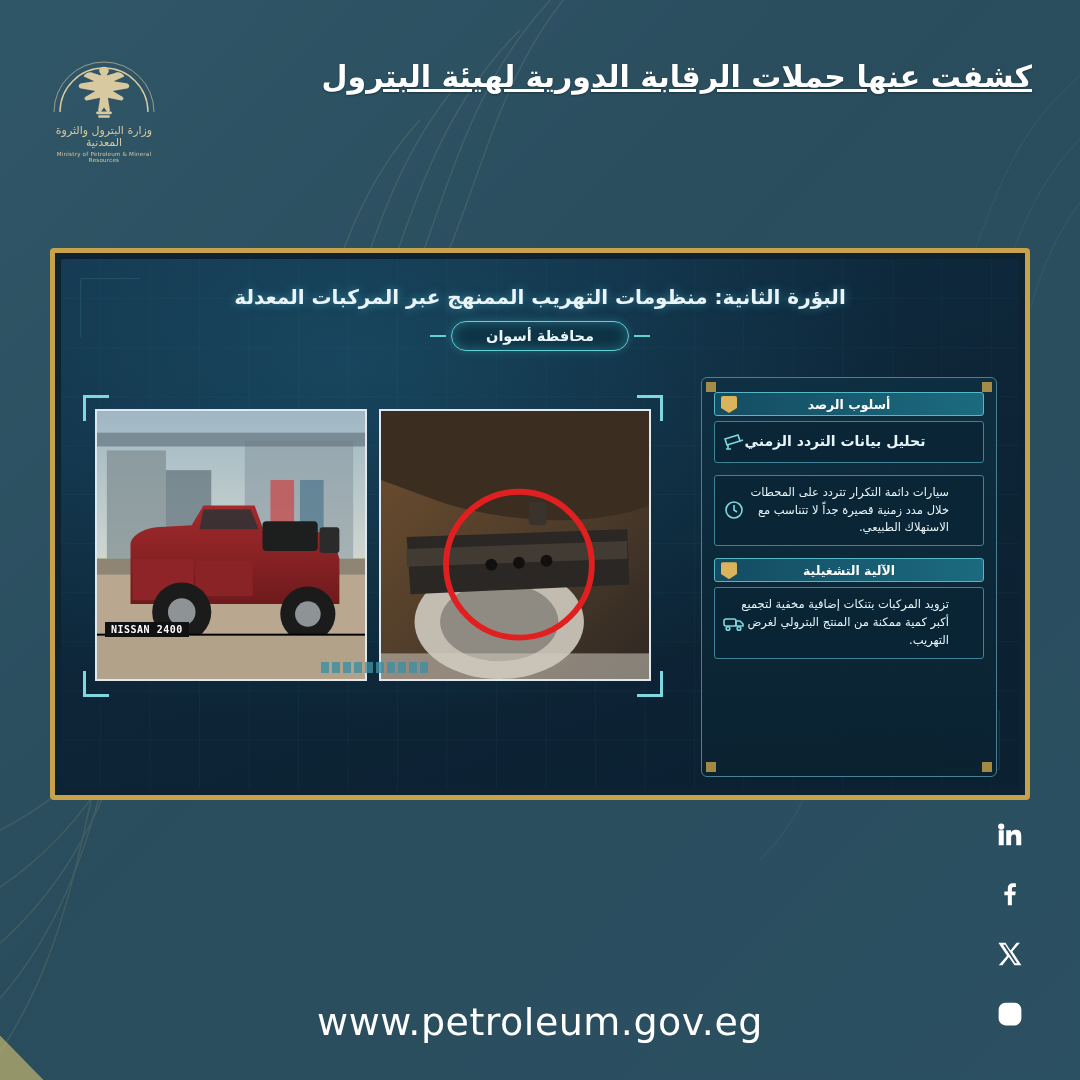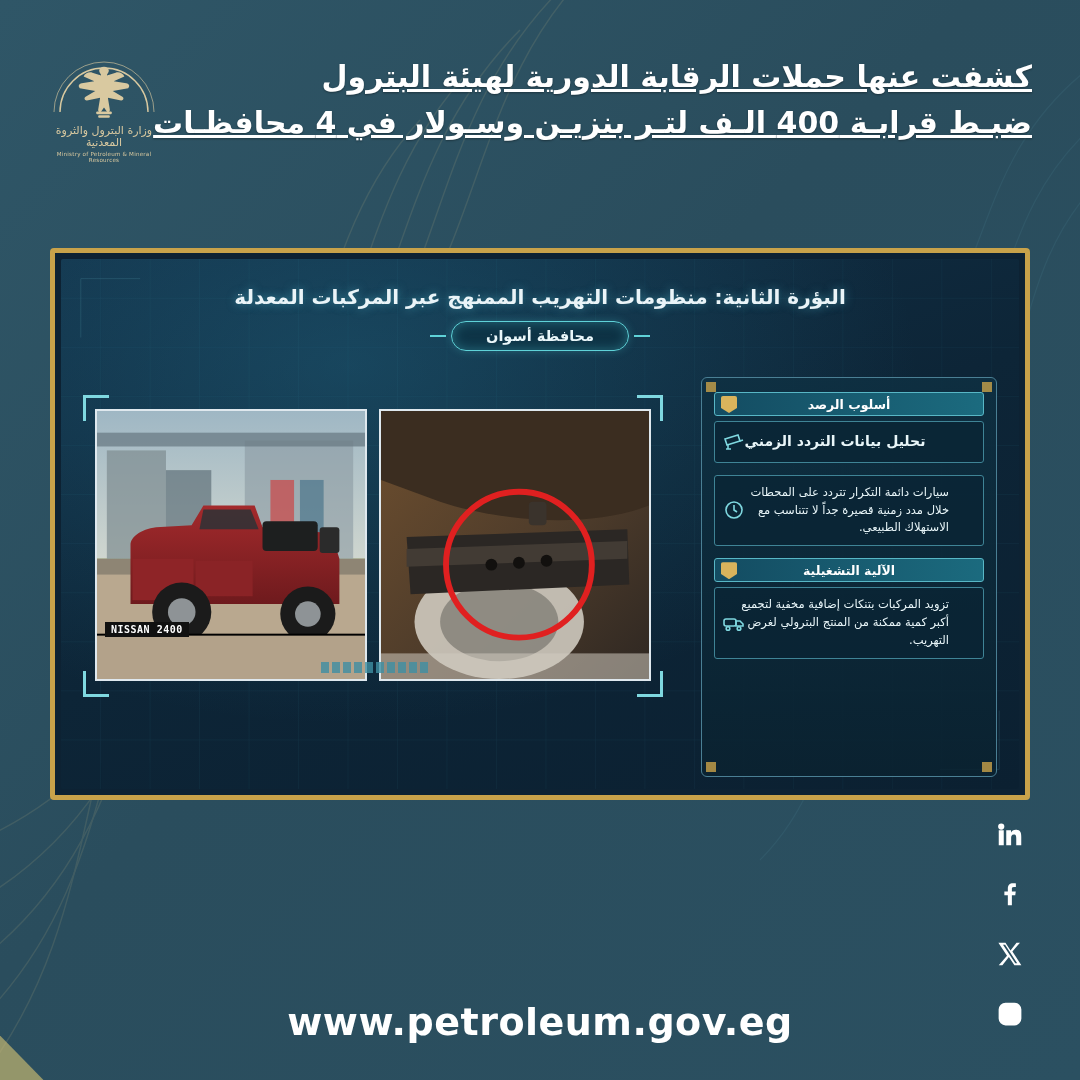--- a/index.html
+++ b/index.html
@@ -218,21 +218,21 @@
   }
   .social-item svg { width: 30px; height: 30px; fill: #fff; }
   .social-item.ig svg { width: 28px; height: 28px; }
 
   
   .website {
     position: absolute; left: 0; right: 0; top: 1000px;
     text-align: center;
     color: #ffffff;
     font-size: 38px;
-    font-weight: bold;
+    font-weight: normal;
     letter-spacing: .5px;
     font-family: "DejaVu Sans", "Liberation Sans", sans-serif;
   }
 </style>
 </head>
 <body>
 
 <div class="poster">
 
   <div class="bg-dark"></div>
@@ -266,21 +266,20 @@
         <rect x="24" y="52" width="16" height="3" rx="1"></rect>
         <rect x="26" y="56" width="12" height="2.5" rx="1"></rect>
       </g>
     </svg>
     <div class="logo-text-ar">وزارة البترول والثروة المعدنية</div>
     <div class="logo-text-en">Ministry of Petroleum &amp; Mineral Resources</div>
   </div>
 
   <div class="headline">
     <div>كشفت عنها حملات الرقابة الدورية لهيئة البترول</div>
-    <div>ضبـط قرابـة 400 الـف لتـر بنزيـن وسـولار في 4 محافظـات</div>
   </div>
 
   <div class="card-frame">
     <div class="card">
       <div class="card-bg"></div>
       <div class="card-grid">
         <svg viewBox="0 0 968 540" preserveAspectRatio="none">
           <g stroke="#4aa6bd" stroke-width="0.6" opacity="0.35">
             <path d="M0 40 H968 M0 90 H968 M0 140 H968 M0 190 H968 M0 240 H968 M0 290 H968 M0 340 H968 M0 390 H968 M0 440 H968 M0 490 H968"></path>
             <path d="M40 0 V540 M90 0 V540 M140 0 V540 M190 0 V540 M240 0 V540 M290 0 V540 M340 0 V540 M390 0 V540 M440 0 V540 M490 0 V540 M540 0 V540 M590 0 V540 M640 0 V540 M690 0 V540 M740 0 V540 M790 0 V540 M840 0 V540 M890 0 V540 M940 0 V540"></path>

